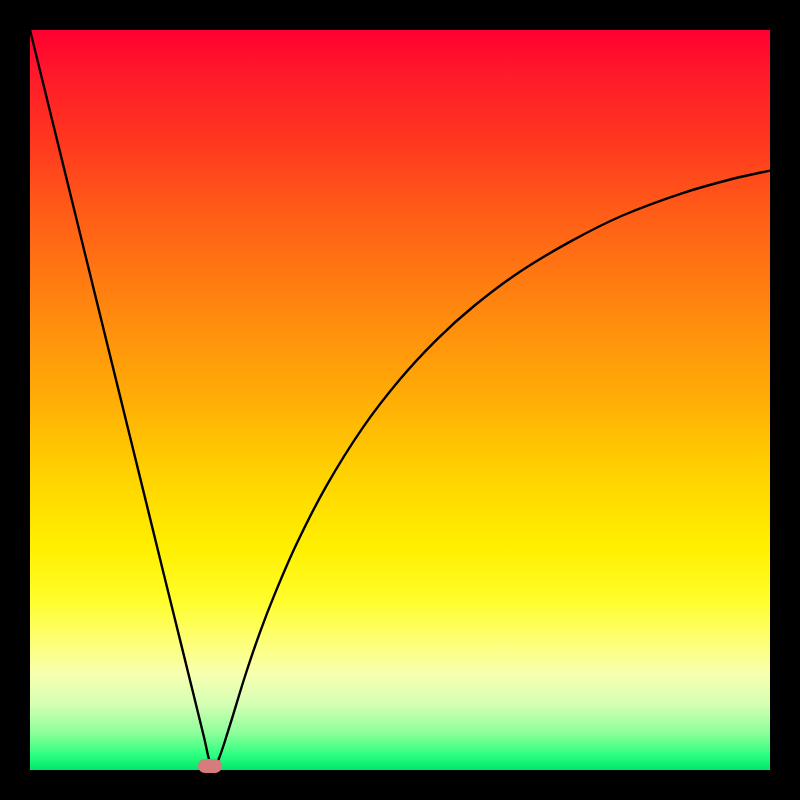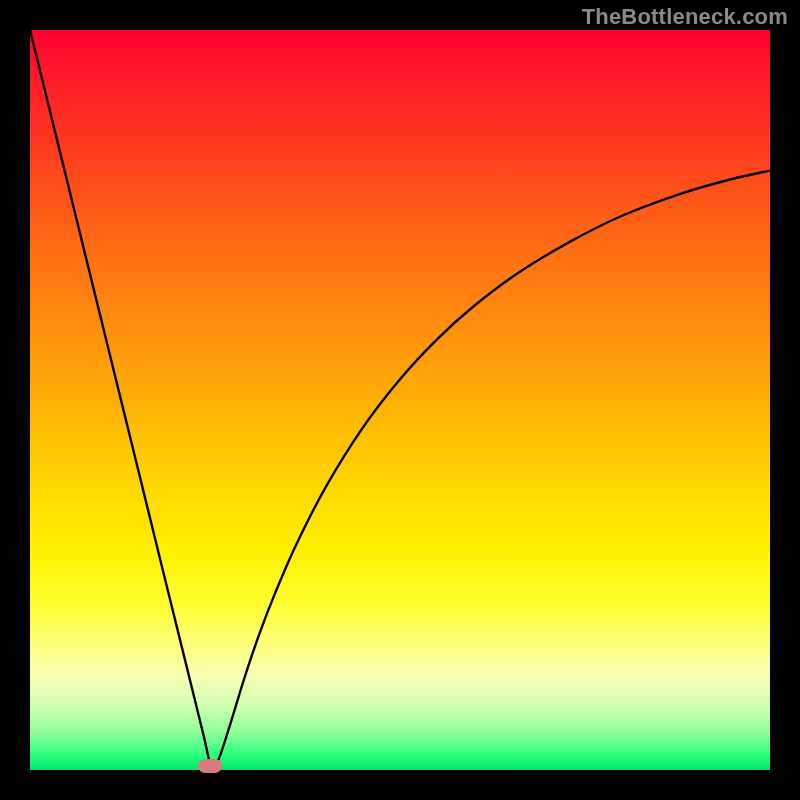--- a/index.html
+++ b/index.html
@@ -73,14 +73,13 @@
 
 <div class="frame">
   <div class="plot-area"></div>
 
   <svg class="curve-svg" viewBox="0 0 740 740" preserveAspectRatio="none">
     <path id="curve-path" d="M 0.00 0.00 C 3.70 15.05, 14.80 60.19, 22.20 90.28 C 29.60 120.37, 37.00 150.47, 44.40 180.56 C 51.80 210.65, 59.20 240.75, 66.60 270.84 C 74.00 300.93, 81.40 331.03, 88.80 361.12 C 96.20 391.21, 103.60 421.31, 111.00 451.40 C 118.40 481.49, 127.03 516.64, 133.20 541.68 C 139.37 566.72, 143.07 581.64, 148.00 601.62 C 152.93 621.60, 158.48 644.05, 162.80 661.56 C 167.12 679.07, 170.82 694.24, 173.90 706.70 C 176.98 719.16, 178.83 732.60, 181.30 736.30 C 183.77 740.00, 185.62 735.68, 188.70 728.90 C 191.78 722.12, 195.48 709.17, 199.80 695.60 C 204.12 682.03, 209.67 662.79, 214.60 647.50 C 219.53 632.21, 224.47 617.53, 229.40 603.84 C 234.33 590.15, 238.03 580.28, 244.20 565.36 C 250.37 550.44, 257.77 532.43, 266.40 514.30 C 275.03 496.17, 284.90 476.07, 296.00 456.58 C 307.10 437.09, 320.67 415.26, 333.00 397.38 C 345.33 379.50, 357.67 363.96, 370.00 349.28 C 382.33 334.60, 394.67 321.53, 407.00 309.32 C 419.33 297.11, 430.43 287.12, 444.00 276.02 C 457.57 264.92, 472.37 253.45, 488.40 242.72 C 504.43 231.99, 522.93 221.14, 540.20 211.64 C 557.47 202.14, 573.50 193.76, 592.00 185.74 C 610.50 177.72, 632.70 169.71, 651.20 163.54 C 669.70 157.37, 688.20 152.56, 703.00 148.74 C 717.80 144.92, 733.83 141.96, 740.00 140.60" fill="none" stroke="#000" stroke-width="2.4"></path>
   </svg>
 
   <div id="vertex-marker" class="marker" style="left: 197.82px; top: 759.3px;"></div>
 
-  <div class="watermark">TheBottleneck.com</div>
 </div>
 
 </body></html>

